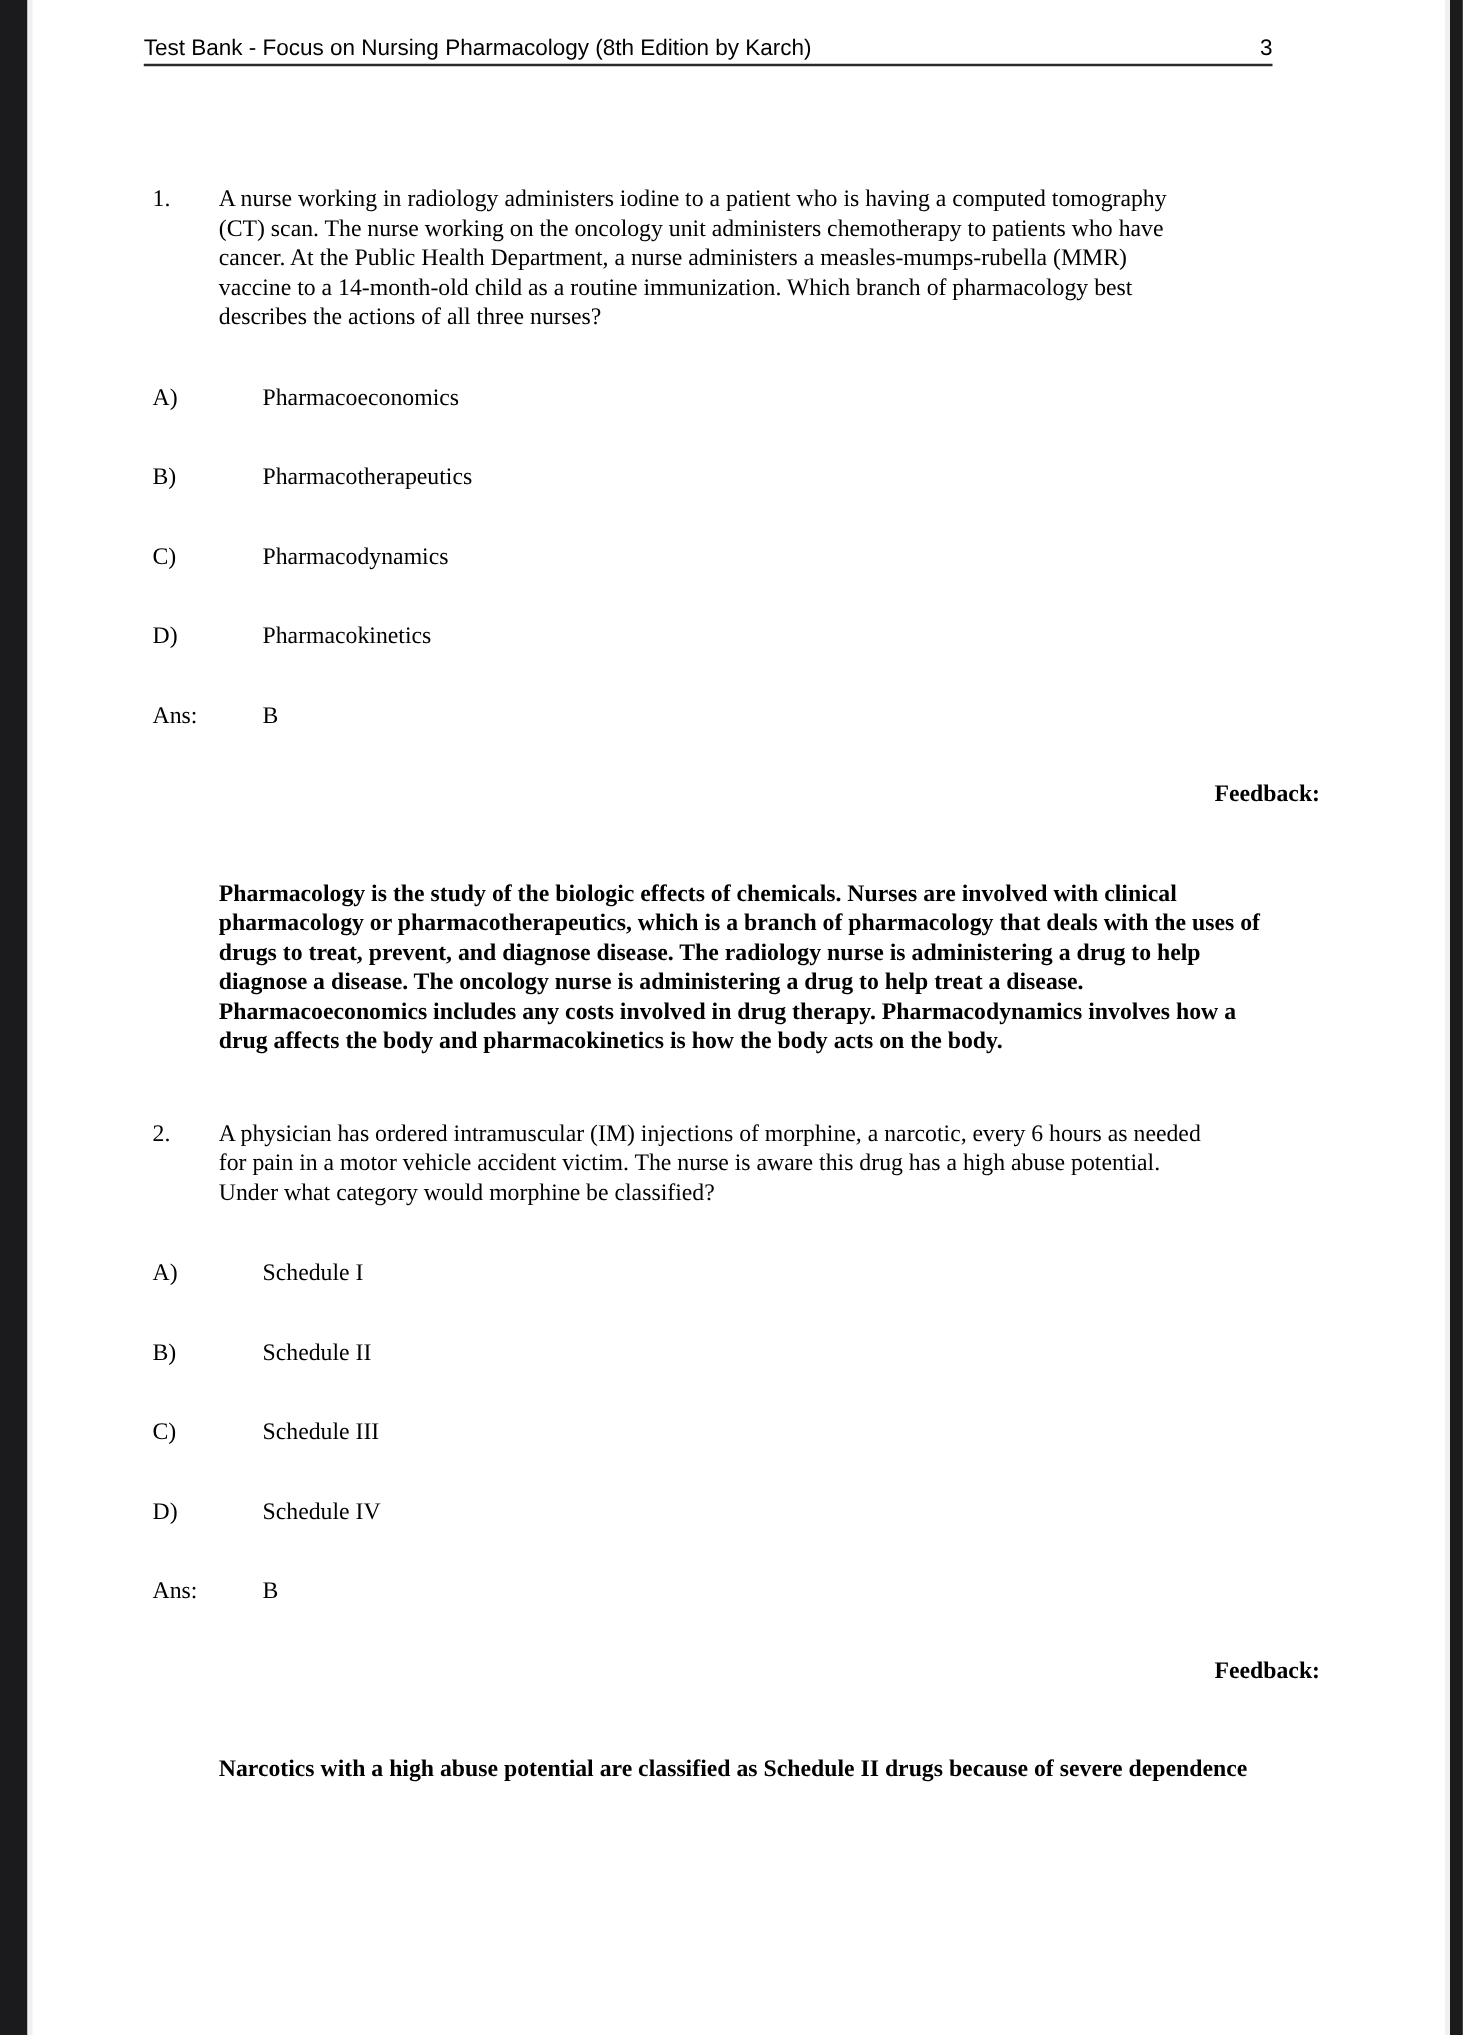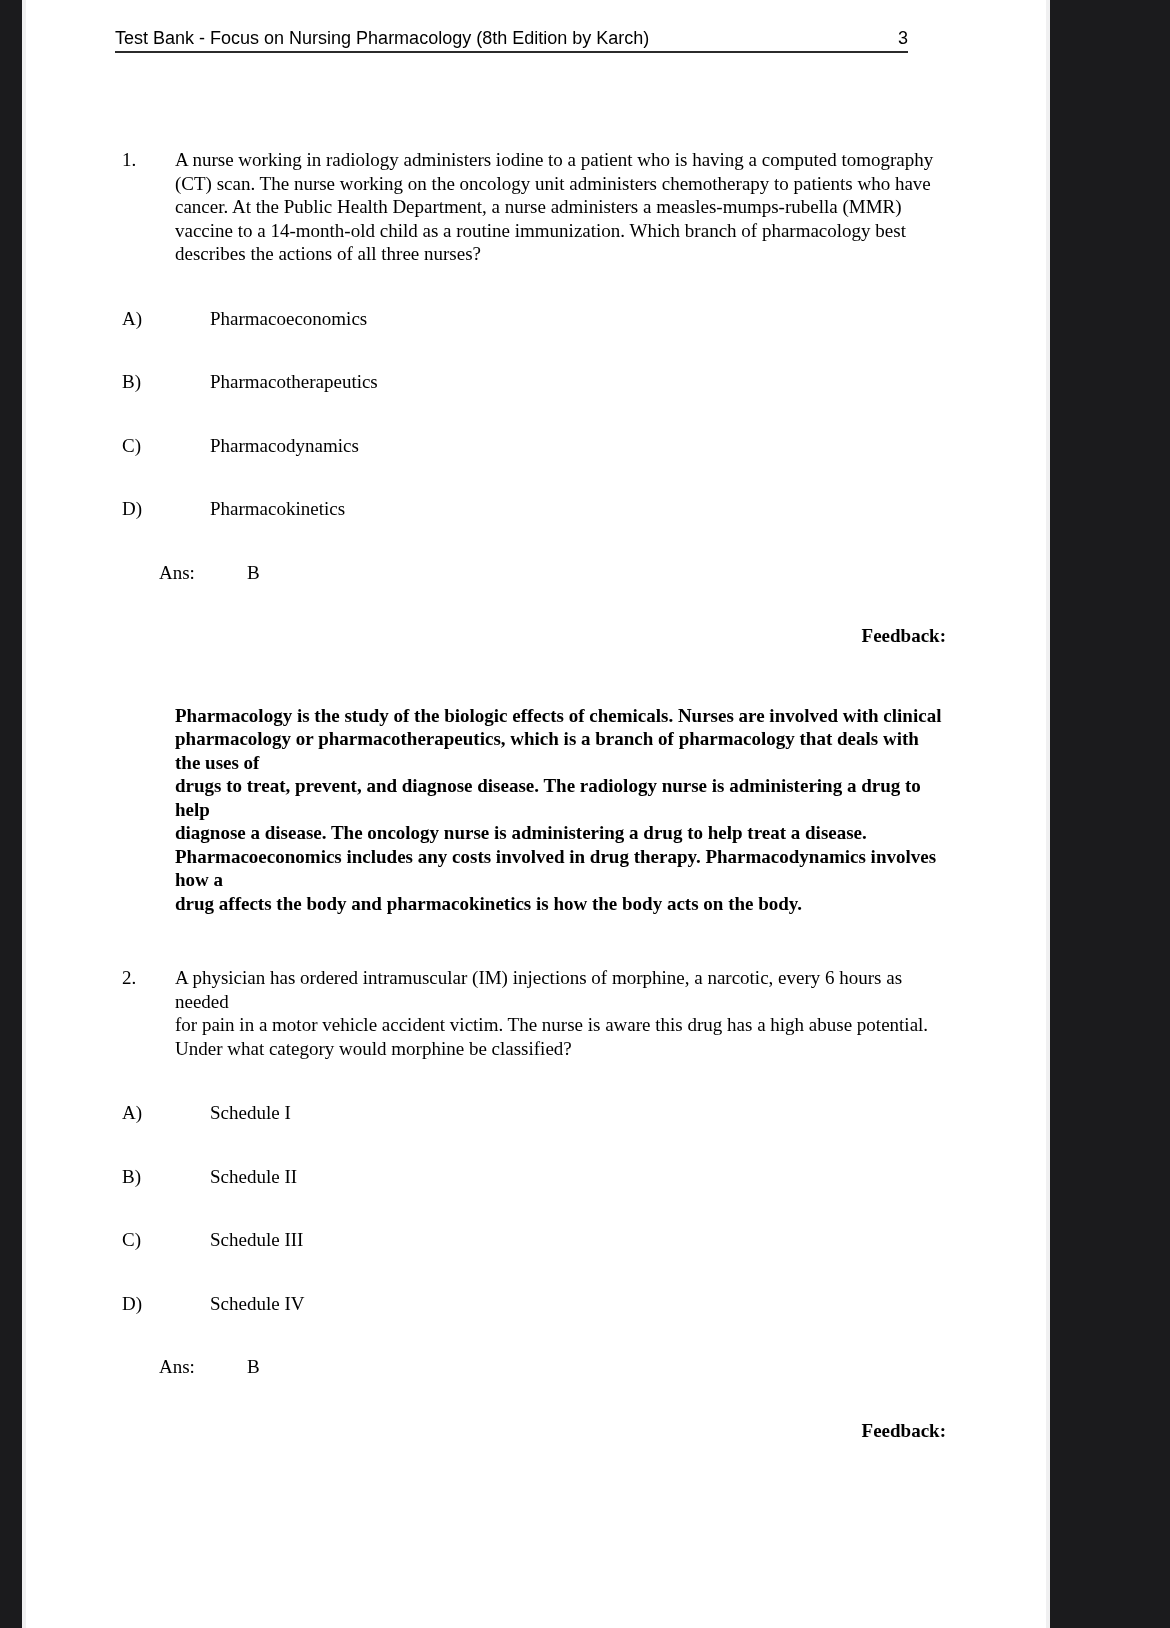--- a/index.html
+++ b/index.html
@@ -17,21 +17,21 @@
   }
   .viewport {
     width: 1170px;
     height: 1628px;
     background: var(--background);
     overflow: hidden;
   }
   .page {
     margin-left: 22px;
     margin-right: 10px;
-    width: 1028px;
+    width: 1138px;
     min-height: 1628px;
     background: var(--page);
     border-left: 4px solid var(--page-edge);
     border-right: 4px solid var(--page-edge);
     padding-top: 28px;
     overflow: hidden;
   }
   
   .running-head {
     margin: 0 138px 0 89px;
@@ -59,21 +59,21 @@
   }
   .question-block { margin-top: 95px; }
   .question-block.second { margin-top: 51px; }
   .q-row { display: flex; align-items: flex-start; }
   .q-num { width: 53px; flex: 0 0 53px; }
   .q-text { flex: 1; font-family: Liberation Serif, serif; }
   .lines { white-space: pre-line; }
   .opt-row { display: flex; margin-top: 40px; }
   .opt-row.first { margin-top: 41px; }
   .opt-letter { width: 88px; flex: 0 0 88px; }
-  .ans-row { display: flex; margin-top: 40px; margin-left: 37px; }
+  .ans-row { display: flex; margin-top: 40px; }
   .feedback-heading {
     margin-left: 53px;
     margin-top: 40px;
     font-weight: 700;
     text-align: right;
   }
   .feedback-text {
     margin-left: 53px;
     margin-top: 56px;
     font-weight: bold;
@@ -158,17 +158,18 @@
           <span class="opt-letter">D)</span>
           <span>Schedule IV</span>
         </div>
 
         <div class="ans-row">
           <span class="opt-letter">Ans:</span>
           <span>B</span>
         </div>
 
         <div class="feedback-heading">Feedback:</div>
+        <div class="feedback-text lines">Narcotics with a high abuse potential are classified as Schedule II drugs because of severe dependence</div>
       </section>
 
     </div>
   </div>
 </div>
 
 </body></html>

